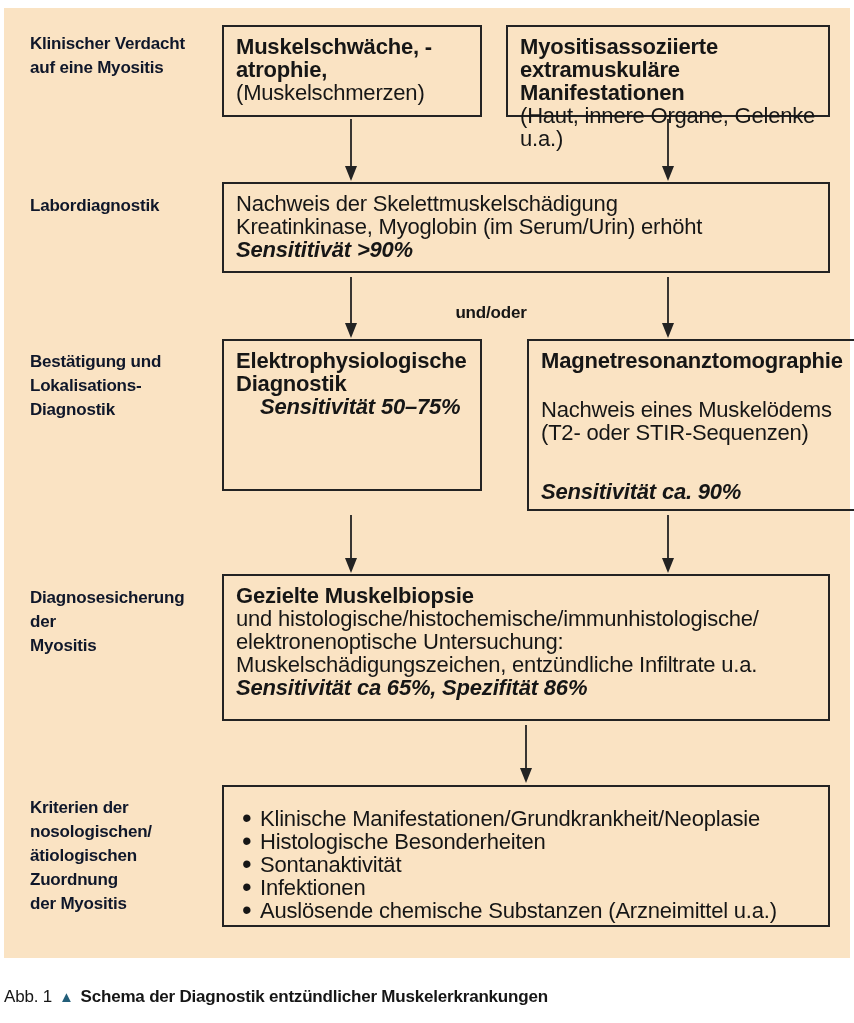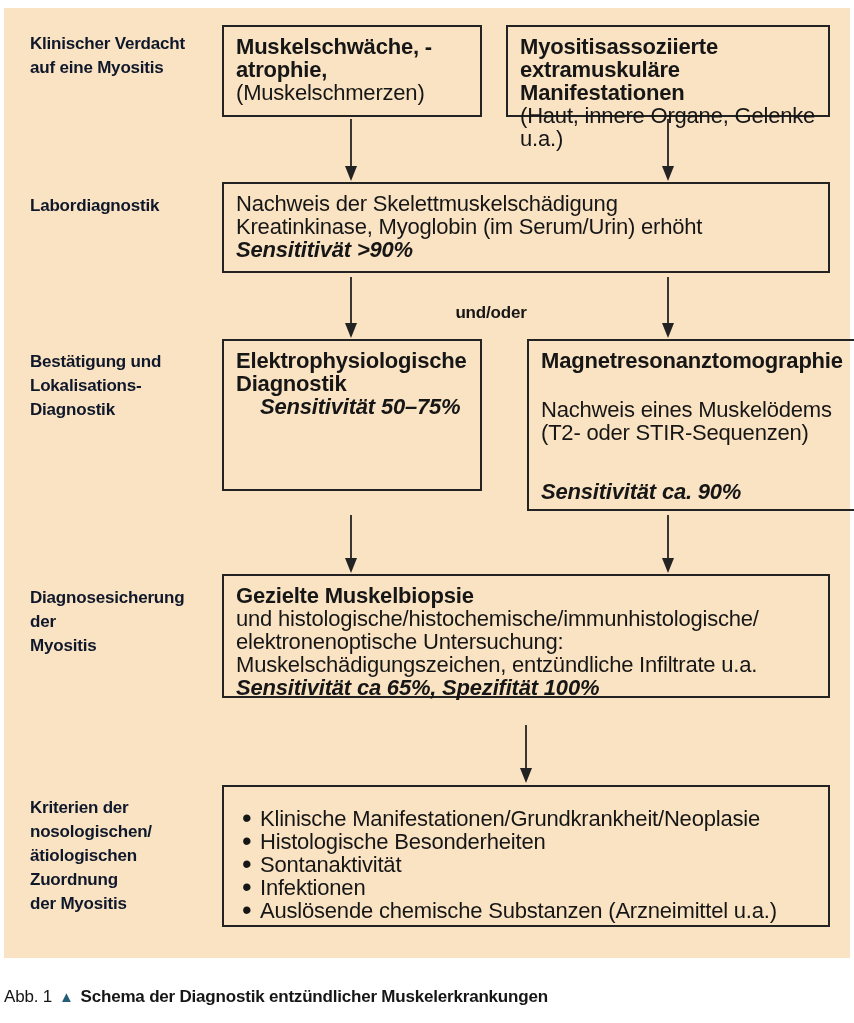--- a/index.html
+++ b/index.html
@@ -125,26 +125,26 @@
     <div class="box-sens indent">Sensitivität 50–75%</div>
   </div>
 
   <div class="fc-box box-e" style="left:506px; top:339px; width:360px; height:172px;margin-left:21px;">
     <div class="box-title">Magnetresonanztomographie</div>
     <div class="box-body">Nachweis eines Muskelödems
 (T2- oder STIR-Sequenzen)</div>
     <div class="box-sens">Sensitivität ca. 90%</div>
   </div>
 
-  <div class="fc-box" style="left:222px; top:574px; width:608px; height:124px;">
+  <div class="fc-box" style="left:222px; top:574px; width:608px; height:147px;">
     <div class="box-title">Gezielte Muskelbiopsie</div>
     <div class="box-body">und histologische/histochemische/immunhistologische/
 elektronenoptische Untersuchung:
 Muskelschädigungszeichen, entzündliche Infiltrate u.a.</div>
-    <div class="box-sens">Sensitivität ca 65%, Spezifität 100%</div>
+    <div class="box-sens">Sensitivität ca 65%, Spezifität 86%</div>
   </div>
 
   <div class="fc-box" style="left:222px; top:785px; width:608px; height:142px; padding-top:20px;">
     <ul class="bullet-list">
       <li class="bullet-item">Klinische Manifestationen/Grundkrankheit/Neoplasie</li>
       <li class="bullet-item">Histologische Besonderheiten</li>
       <li class="bullet-item">Sontanaktivität</li>
       <li class="bullet-item">Infektionen</li>
       <li class="bullet-item">Auslösende chemische Substanzen (Arzneimittel u.a.)</li>
     </ul>

